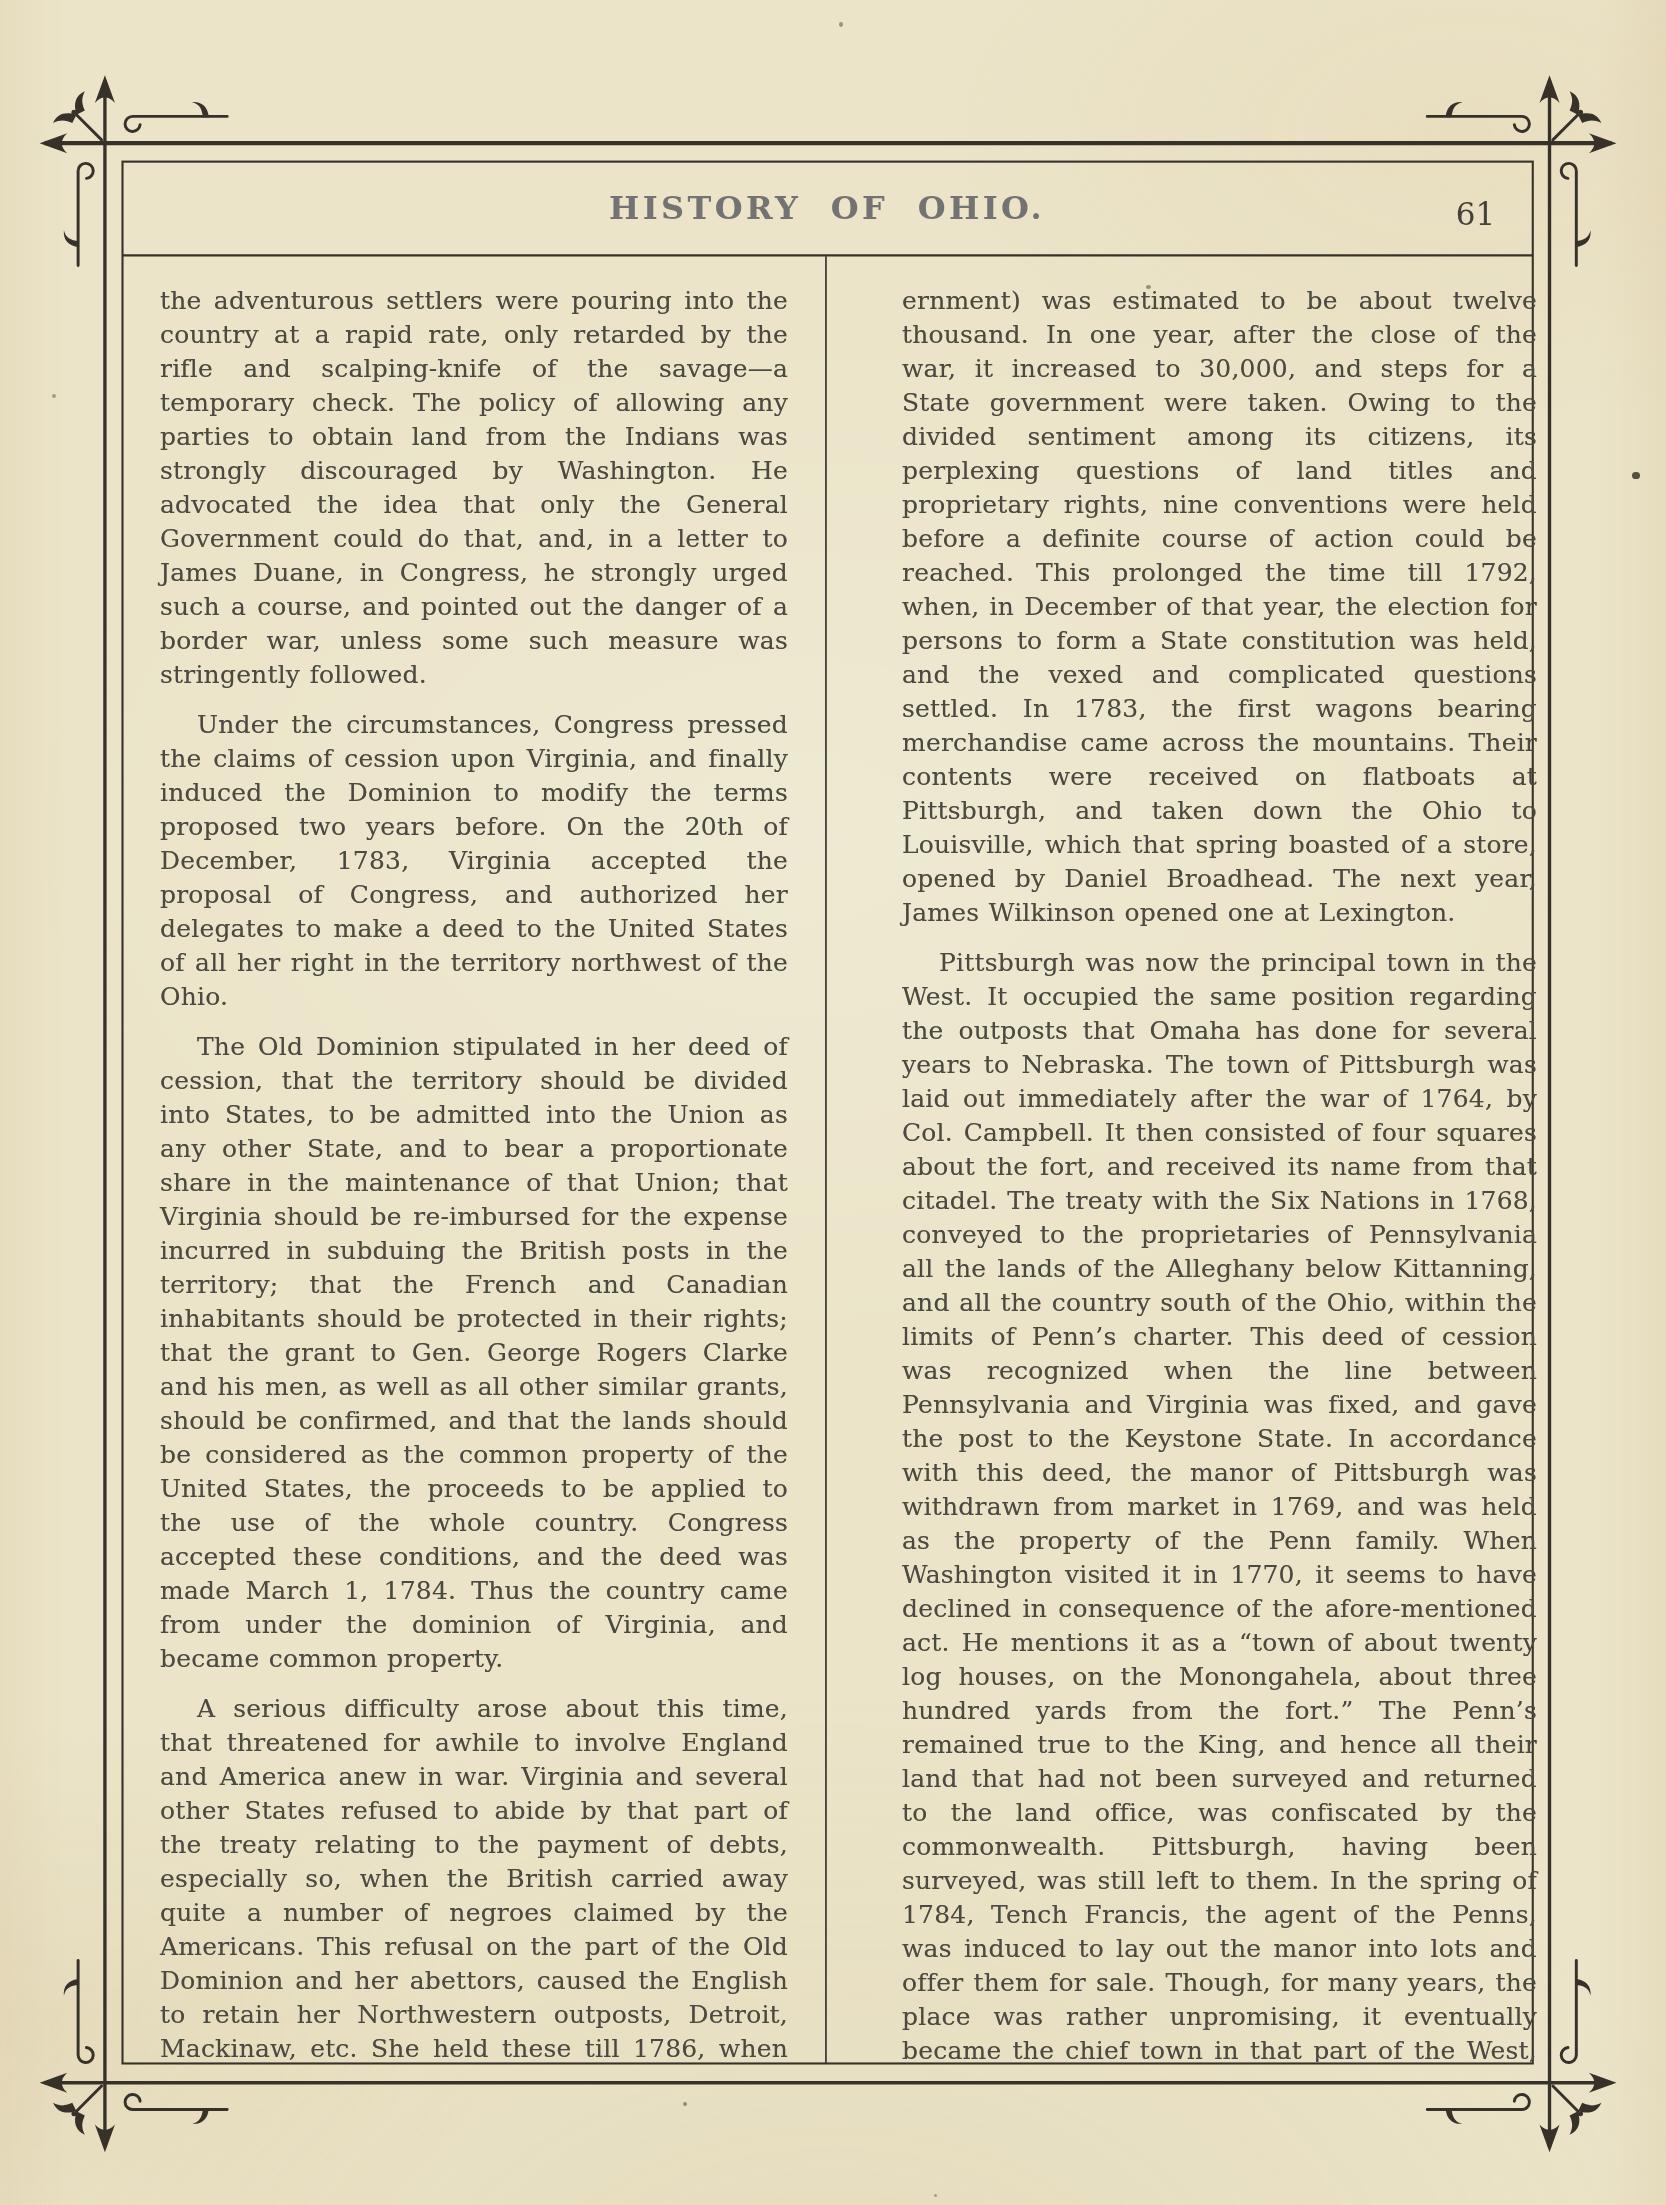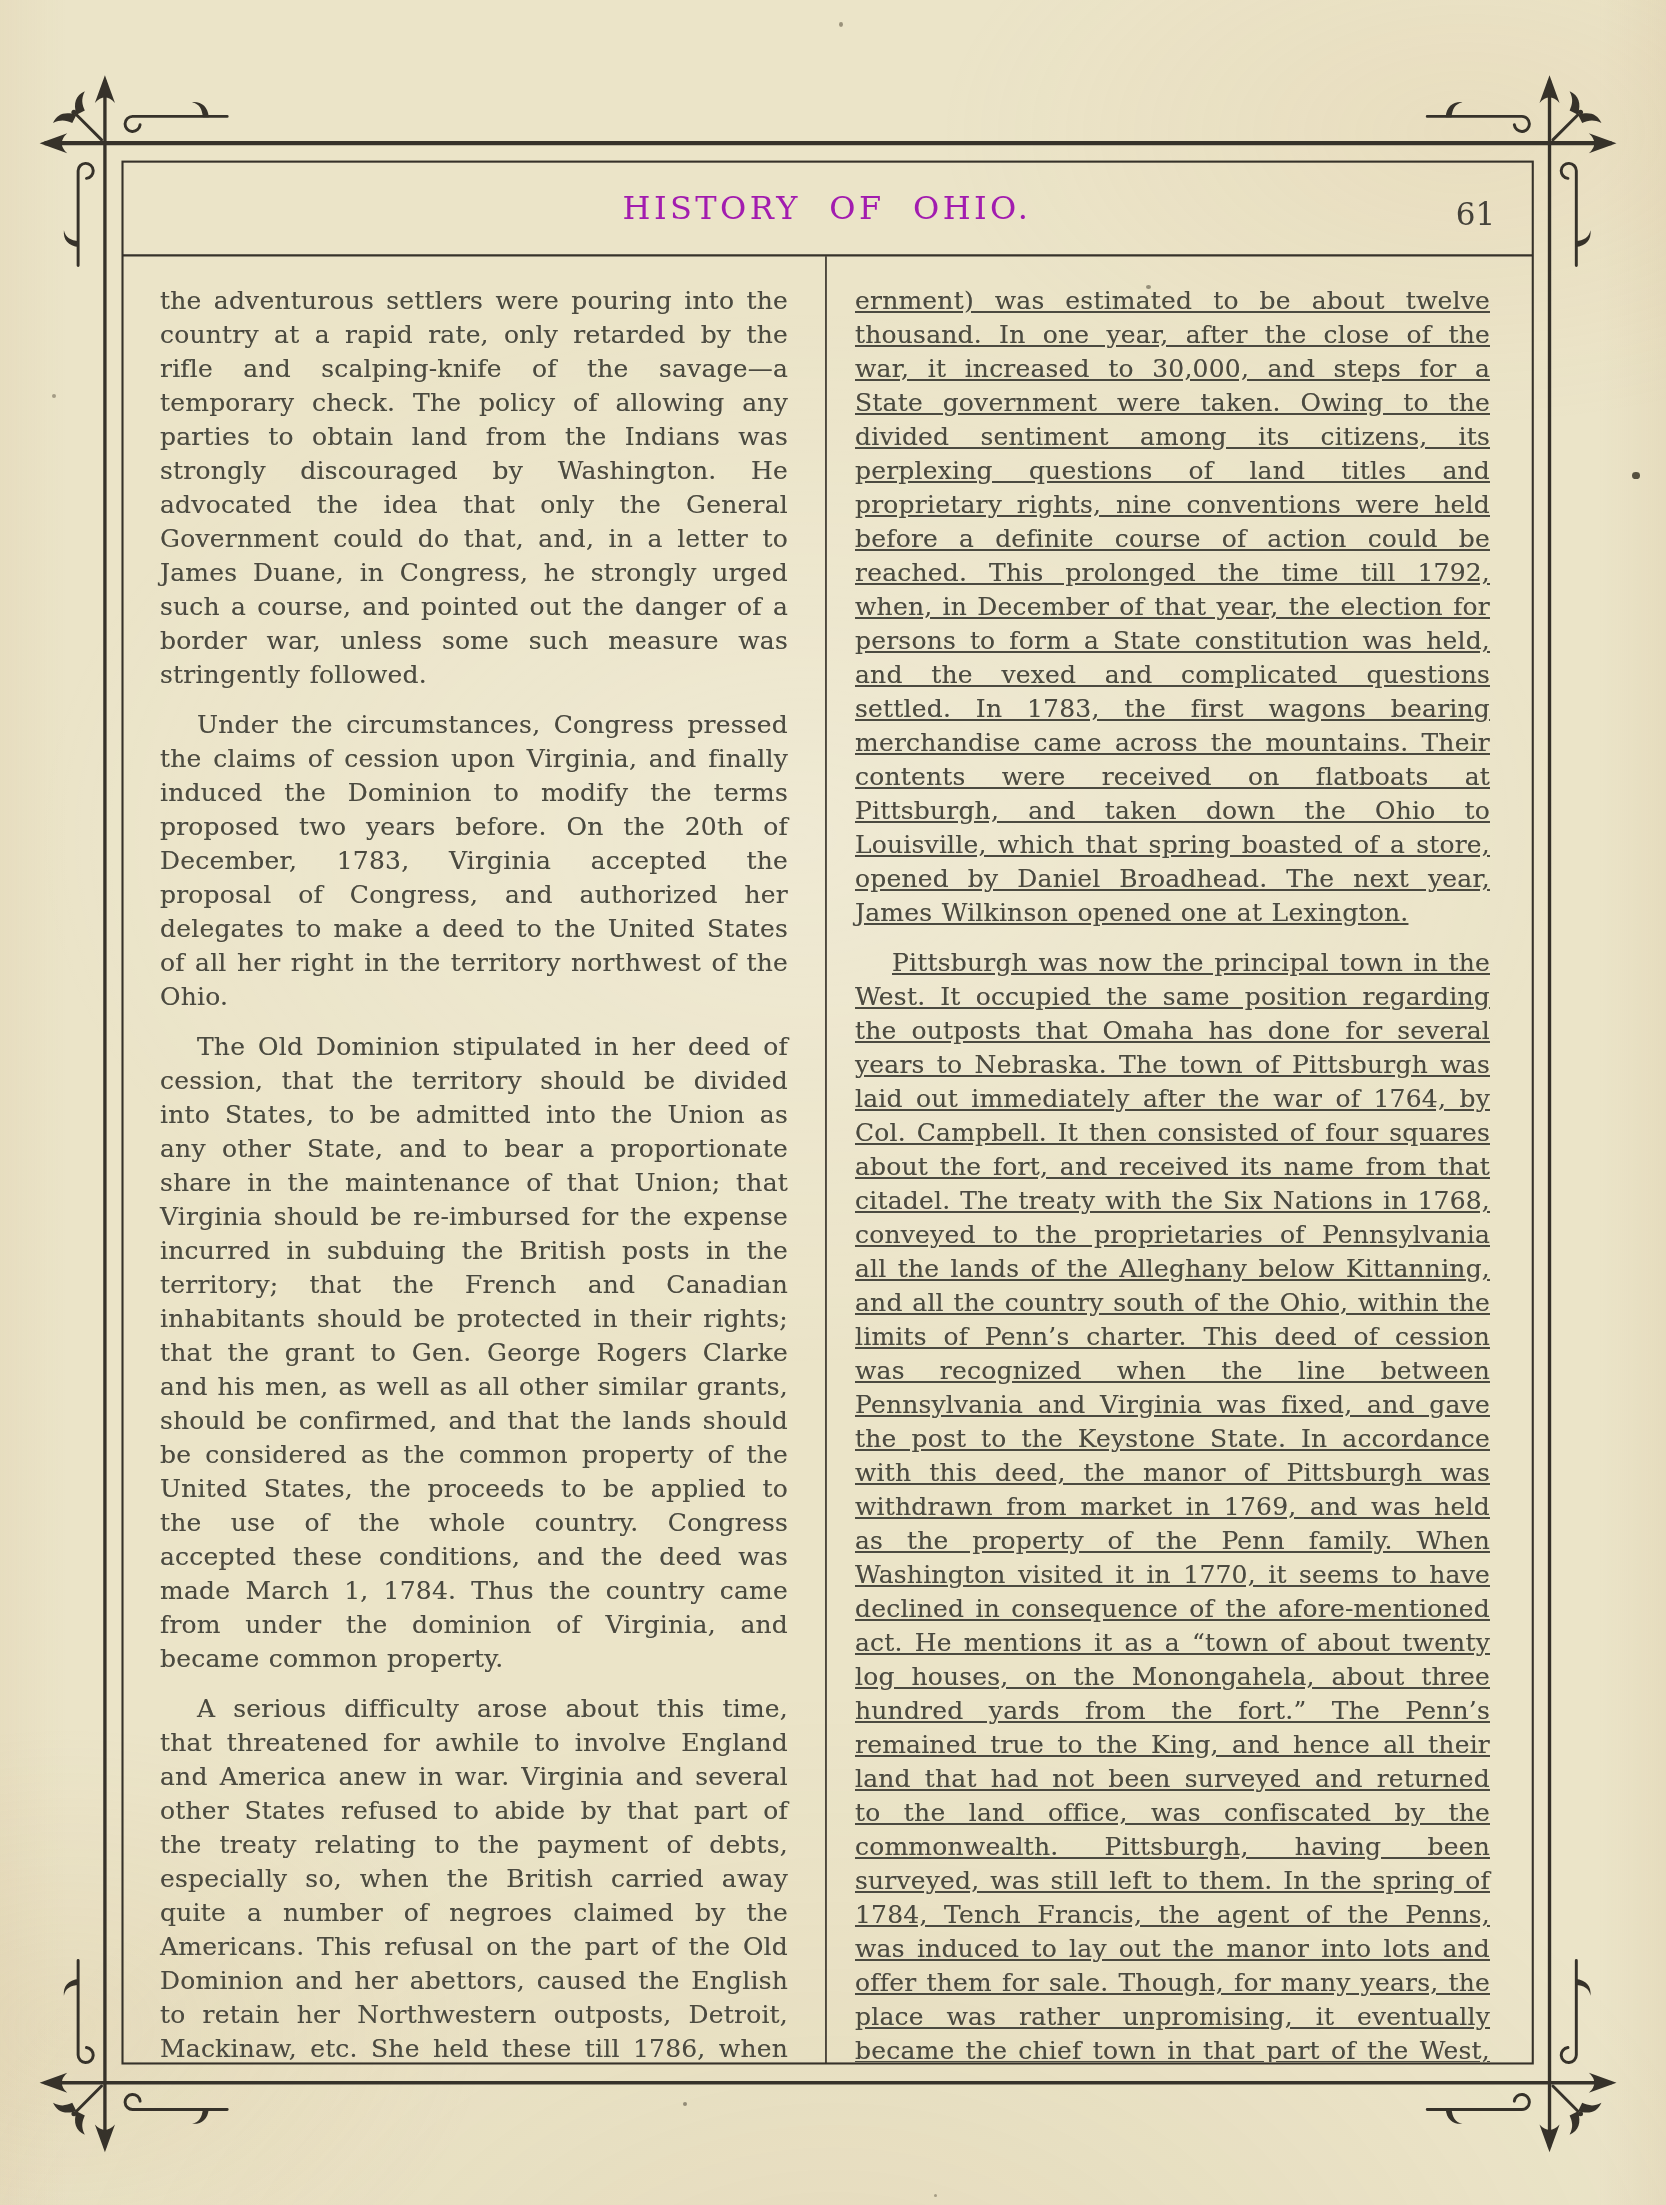--- a/index.html
+++ b/index.html
@@ -21,35 +21,36 @@
     font-family:"DejaVu Serif","Liberation Serif",serif;
     color:var(--ink);
   }
   .frame{position:absolute;left:0;top:0;}
   .frame-line{stroke:var(--frame);}
   .orn-line{fill:none;stroke:var(--frame);stroke-width:3.5;stroke-linecap:round;}
   .orn-fill{fill:var(--frame);stroke:none;}
   .header-title{
     position:absolute;left:122px;top:189px;width:1410px;
     text-align:center;font-size:32px;letter-spacing:3.4px;word-spacing:15px;
-    color:#a21caf;
+    color:#737373;
+    font-weight:bold;
   }
   .page-number{
     position:absolute;left:1446px;top:196px;width:59px;
     text-align:center;font-size:31px;color:#45423a;
   }
   .column{
     position:absolute;top:268px;max-height:1794px;overflow:hidden;
     text-align:justify;font-size:25px;line-height:34px;
     letter-spacing:0.2px;word-spacing:1.3px;
     hyphens:auto;
     text-shadow:0 0 0.5px rgba(75,74,64,0.45);
   }
   .col-left{left:144px;width:660px;}
-  .col-right{left:839px;width:667px;text-decoration:underline;}
+  .col-right{left:886px;width:667px;}
   .column p{margin:16px;}
   .column p.indent{text-indent:37px;}
   .speck{position:absolute;border-radius:50%;}
   .speck.s1{left:1632px;top:472px;width:7.5px;height:6.7px;background:#55503f;}
   .speck.s2{left:52px;top:394px;width:4.2px;height:4.2px;background:rgba(105,98,80,0.55);}
   .speck.s3{left:683px;top:2102px;width:4.2px;height:4.2px;background:rgba(90,84,68,0.6);}
   .speck.s4{left:839px;top:22px;width:4.2px;height:5px;background:rgba(100,92,72,0.6);}
   .speck.s5{left:934px;top:2194px;width:3.4px;height:3.4px;background:rgba(100,92,72,0.5);}
   .speck.s6{left:1146px;top:285px;width:5px;height:4.2px;background:rgba(80,74,60,0.55);}
 </style>

